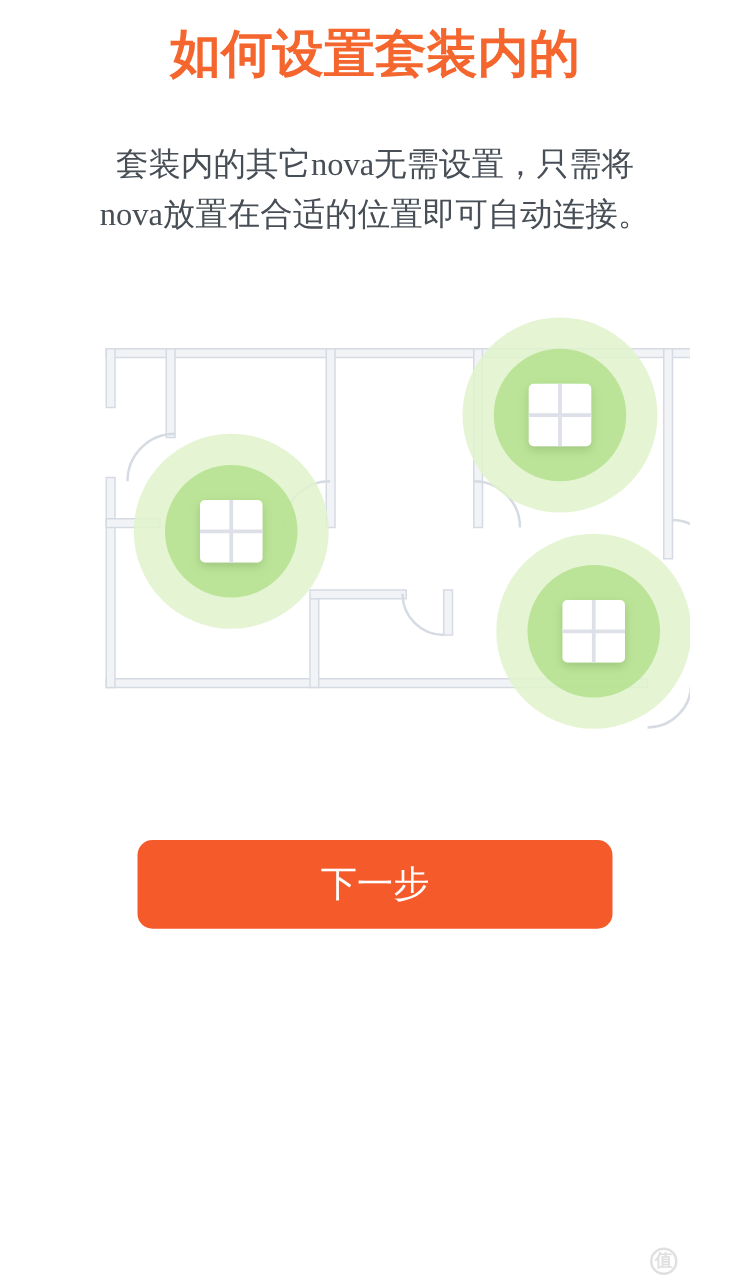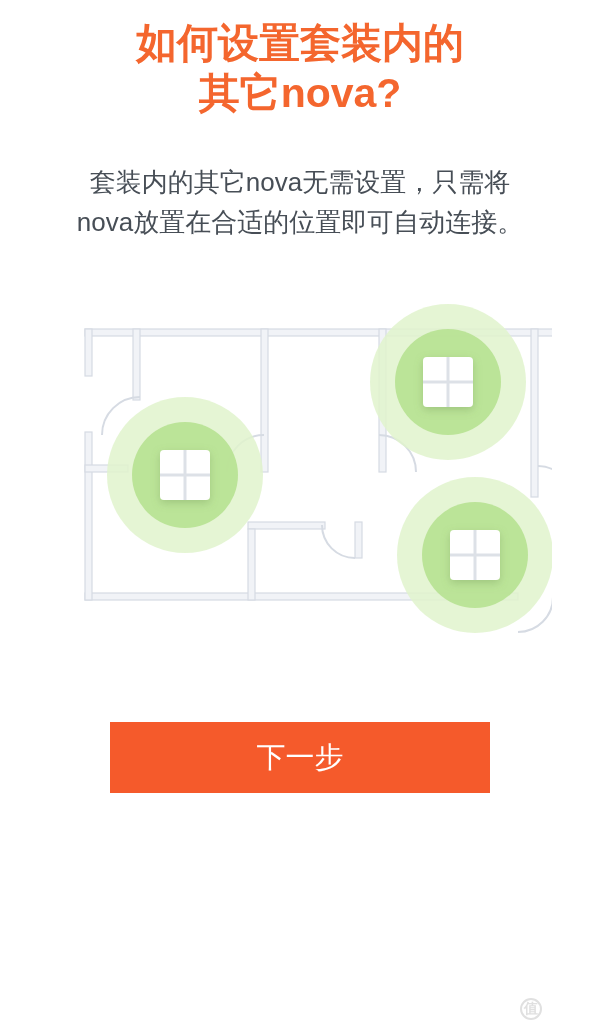--- a/index.html
+++ b/index.html
@@ -4,21 +4,21 @@
 <style>
   * { margin: 0; padding: 0; box-sizing: border-box; }
   html, body { background: #ffffff; }
   .page {
     position: relative;
     width: 504px;
     height: 1028px;
     margin: 0 auto;
     background: #ffffff;
     overflow: hidden;
-    font-family: Liberation Sans, sans-serif;
+    font-family: Liberation Serif, serif;
   }
   .title {
     margin-top: 18px;
     text-align: center;
     color: #f4662e;
     font-size: 41px;
     line-height: 50px;
     font-weight: 700;
   }
   .desc {
@@ -38,21 +38,21 @@
   }
   .plan-wrap svg { display: block; }
   .next-btn {
     display: flex;
     align-items: center;
     justify-content: center;
     margin: 80px 62px 0 62px;
     height: 71px;
     background: #f55a2b;
     border: none;
-    border-radius: 0;
+    border-radius: 12px;
     color: #ffffff;
     font-size: 29px;
     font-weight: 500;
     font-family: inherit;
     cursor: pointer;
     width: calc(100% - 124px);
   }
   .watermark {
     position: absolute;
     right: 4px;
@@ -80,21 +80,20 @@
     font-weight: 500;
   }
 </style>
 </head>
 <body>
 
 <div class="page">
 
   <div class="title">
     <div>如何设置套装内的</div>
-    <div>其它nova?</div>
   </div>
 
   <div class="desc">套装内的其它nova无需设置，只需将nova放置在合适的位置即可自动连接。</div>
 
   <div class="plan-wrap">
     <svg width="600" height="340" viewBox="0 0 600 340" xmlns="http://www.w3.org/2000/svg">
       <defs>
         <filter id="sqshadow" x="-40%" y="-40%" width="180%" height="180%">
           <feDropShadow dx="0" dy="3" stdDeviation="4" flood-color="#6b8f4e" flood-opacity="0.35"></feDropShadow>
         </filter>

